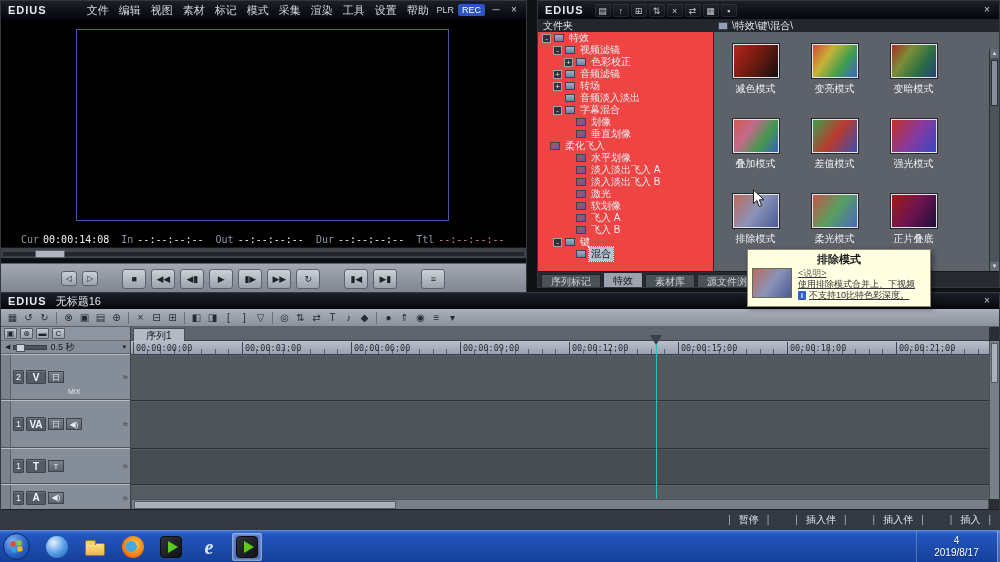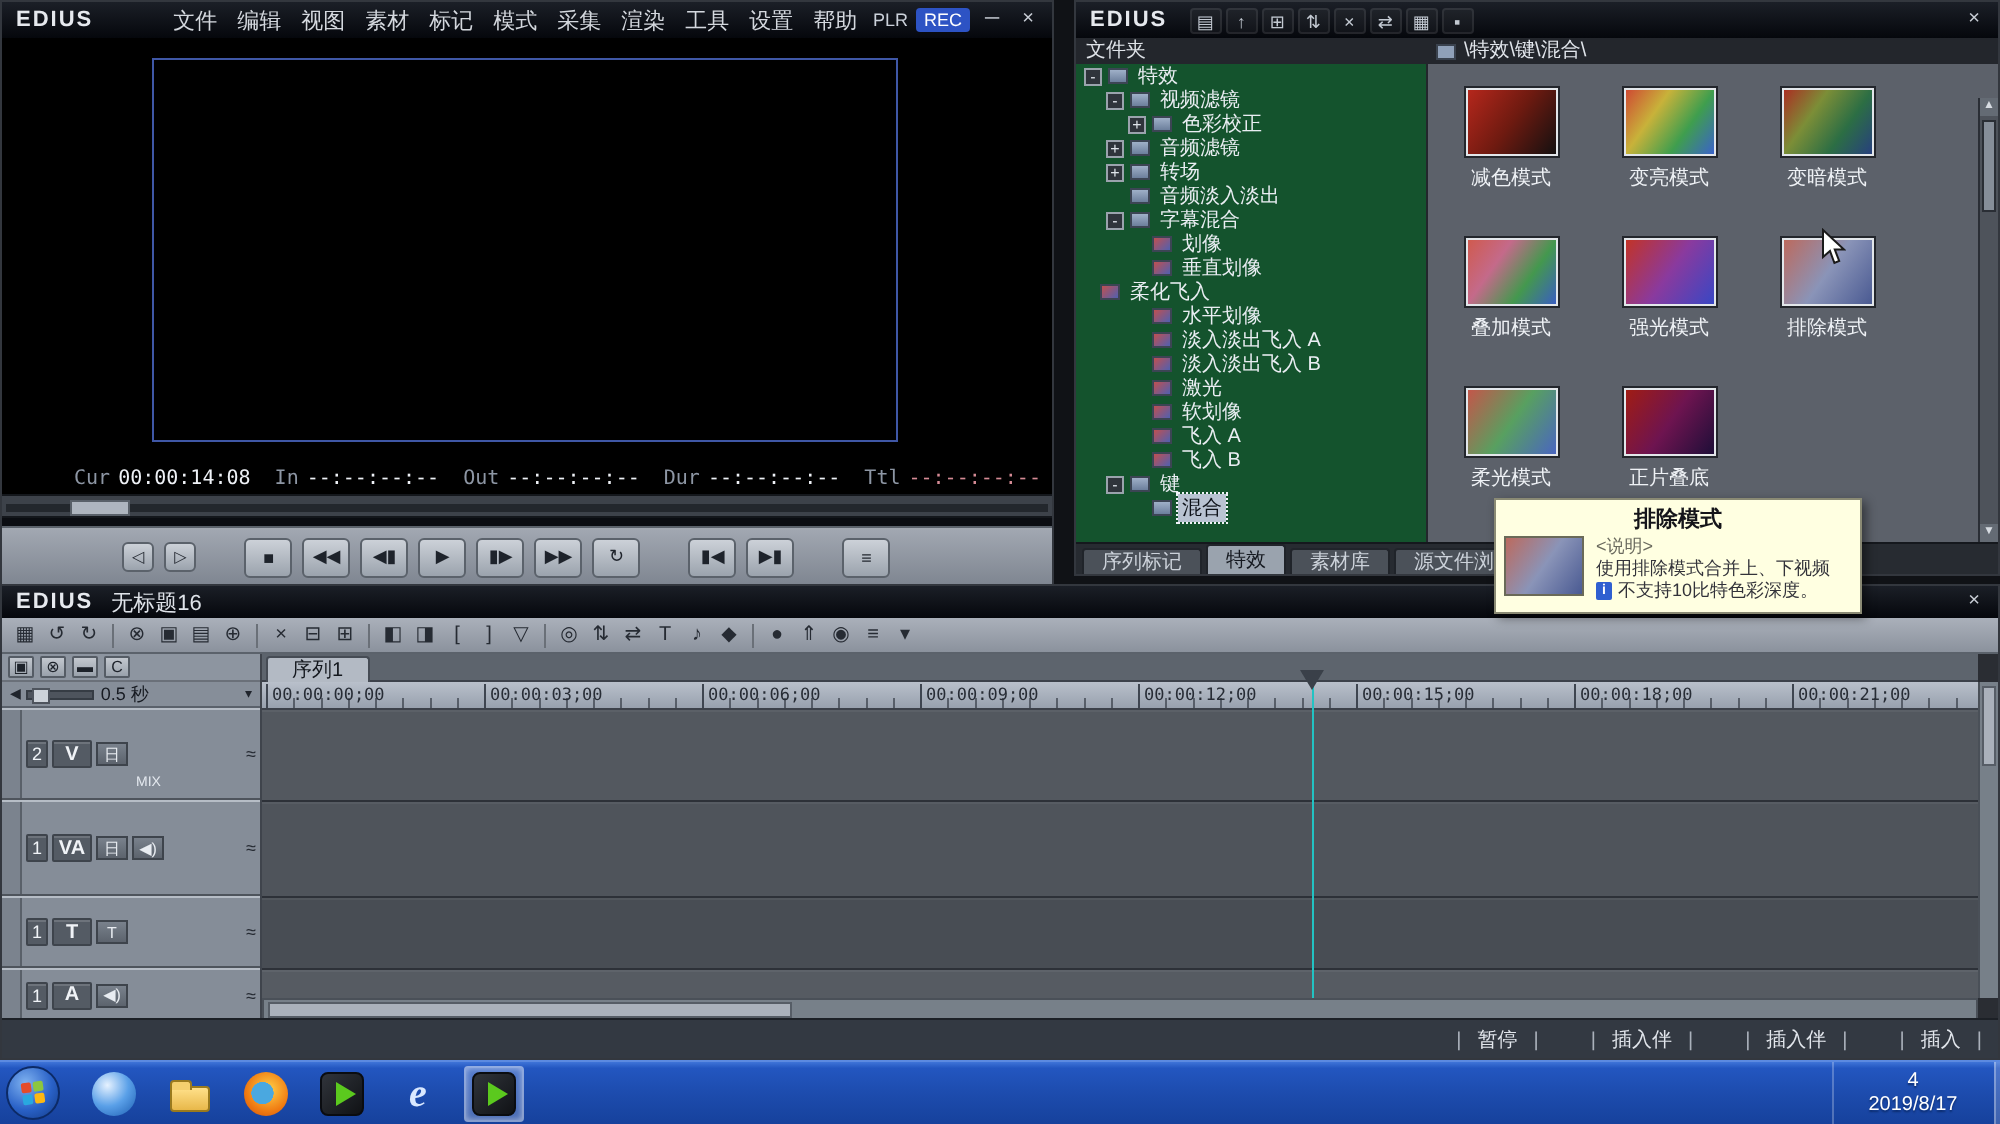--- a/index.html
+++ b/index.html
@@ -15,37 +15,37 @@
   .tb-right{margin-left:auto;display:flex;align-items:center;gap:4px;padding-right:5px;}
   .plr{font-size:9px;color:#ccd2db;}
   .rec{font-size:9px;color:#fff;background:var(--rec-accent,#2d53c4);padding:0 4px;border-radius:2px;line-height:12px;}
   .win-btn{width:14px;height:12px;font-size:10px;line-height:11px;text-align:center;color:#c9ced6;}
   .t-icon{width:16px;height:13px;font-size:9px;line-height:13px;text-align:center;color:#c3c9d2;background:rgba(255,255,255,.04);border:1px solid rgba(255,255,255,.08);border-radius:2px;}
 
   
   #player{left:0;top:0;width:527px;height:292px;background:#0b0d12;}
   .p-preview{position:absolute;top:18px;left:0;right:0;height:212px;background:#000;}
   .p-frame{position:absolute;left:75px;top:10px;width:373px;height:192px;border:1px solid #3f57a6;background:#000;}
-  .p-tc{position:absolute;top:230px;left:0;right:0;height:16px;background:#000;display:flex;align-items:center;padding-left:36px;gap:12px;font-size:10px;}
+  .p-tc{position:absolute;top:230px;left:0;right:0;height:16px;background:#000;display:flex;align-items:center;padding-left:20px;gap:12px;font-size:10px;}
   .tc-pair{display:flex;gap:4px;font-family:"DejaVu Sans Mono",monospace;}
   .tc-label{color:#8d96a4;}
   .tc-value{color:#eef1f6;}
   .tc-value.ttl{color:#d58b95;}
   .p-slider{position:absolute;top:246px;left:0;right:0;height:12px;background:#3d424a;border-top:1px solid #14171c;border-bottom:1px solid #14171c;}
   .p-slider .track{position:absolute;left:2px;right:2px;top:4px;height:4px;background:#23272d;}
   .p-slider .sthumb{position:absolute;left:34px;top:2px;width:30px;height:8px;background:#aeb5bf;border:1px solid #596069;}
   .p-transport{position:absolute;top:262px;left:0;right:0;height:30px;background:linear-gradient(#a2a8b2,#7e8590);display:flex;align-items:center;padding-left:60px;gap:5px;border-top:1px solid #5b626b;}
   .tr-btn{height:20px;min-width:24px;padding:0 4px;display:flex;align-items:center;justify-content:center;font-size:9px;color:#1e232b;background:linear-gradient(#ccd1d8,#9ba3ad);border:1px solid #5b626b;border-radius:3px;white-space:nowrap;}
   .tr-btn.small{min-width:15px;height:15px;font-size:8px;}
   .tr-gap{width:14px;}
 
   
   #palette{left:537px;top:0;width:463px;height:288px;background:#3c4047;}
   .e-body{position:absolute;top:18px;left:0;right:0;bottom:16px;display:flex;}
-  .tree-panel{width:176px;background:#14532d;border-right:1px solid #23262c;overflow:hidden;}
+  .tree-panel{width:176px;background:#ef4444;border-right:1px solid #23262c;overflow:hidden;}
   .panel-hd{height:13px;background:#23262c;color:#dfe3e8;font-size:10px;line-height:13px;padding-left:5px;}
   .tree-row{display:flex;align-items:center;height:12px;font-size:10px;color:#e9edf2;white-space:nowrap;cursor:default;}
   .expander{width:9px;height:9px;border:1px solid #9ba3ad;background:#2f343b;color:#dfe4ea;font-size:8px;line-height:7px;text-align:center;margin-right:3px;flex:none;}
   .expander.none{visibility:hidden;}
   .tree-icon{width:10px;height:8px;background:linear-gradient(#9fb0c8,#6c7f9c);border:1px solid #3c4554;margin-right:3px;flex:none;}
   .tree-icon.effect{background:linear-gradient(135deg,#c05050,#5060b0);}
   .tree-label{padding:0 2px;}
   .tree-row.selected .tree-label{background:var(--selection-bg,#b9c3d2);color:#0d1118;outline:1px dotted #f0f3f8;}
   .thumbs-panel{position:relative;flex:1;background:#5c616a;overflow:hidden;}
   .path-bar{height:13px;background:#23262c;color:#e2e6ec;font-size:10px;line-height:13px;display:flex;align-items:center;gap:4px;padding-left:4px;}
@@ -62,21 +62,21 @@
   .e-scroll .sthumb{position:absolute;left:1px;top:11px;width:7px;height:46px;background:#868e99;border:1px solid #2a2e35;}
   .e-tabs{position:absolute;left:0;right:0;bottom:0;height:16px;background:#272b31;display:flex;align-items:flex-end;gap:2px;padding-left:3px;border-top:1px solid #15181d;}
   .tab{height:13px;line-height:13px;padding:0 9px;font-size:10px;background:#4b5159;color:#ccd2da;border:1px solid #20242a;border-bottom:none;border-radius:2px 2px 0 0;white-space:nowrap;}
   .tab.active{background:#9aa3ae;color:#14181f;height:15px;line-height:15px;}
 
   
   #tooltip{position:absolute;left:747px;top:249px;width:184px;height:58px;background:var(--tooltip-bg,#ffffe1);border:1px solid #8a8a74;box-shadow:2px 2px 5px rgba(0,0,0,.45);z-index:60;padding:2px 4px;}
   .tt-title{font-size:11px;font-weight:bold;color:#15151a;text-align:center;}
   .tt-body{display:flex;gap:6px;margin-top:1px;}
   .tt-thumb{width:40px;height:30px;border:1px solid #6a6a58;flex:none;}
-  .tt-text{font-size:9px;color:#33333a;line-height:11px;}
+  .tt-text{font-size:9px;color:#33333a;line-height:11px;text-decoration:underline;}
   .tt-tag{color:#6a6a5e;}
   .tt-note{display:flex;align-items:center;gap:3px;}
   .info-chip{width:8px;height:9px;background:#2f5fd0;color:#fff;font-size:7px;line-height:9px;text-align:center;border-radius:1px;font-weight:bold;flex:none;}
 
   
   #timeline{left:0;top:292px;width:1000px;height:238px;background:#2a2d33;}
   .t-titlebar{height:16px;}
   .t-toolbar{position:absolute;top:16px;left:0;right:0;height:18px;background:linear-gradient(#aab0ba,#8b929d);display:flex;align-items:center;padding-left:4px;gap:1px;border-bottom:1px solid #5b626b;}
   .ticon{width:15px;height:14px;font-size:10px;line-height:14px;text-align:center;color:#262b33;}
   .tsep{width:1px;height:12px;background:#6a7078;margin:0 3px;}
@@ -351,20 +351,24 @@
             </div>
             <div class="effect-cell">
               <div class="effect-thumb" style="background: linear-gradient(125deg, rgb(170, 47, 35), rgb(124, 142, 55), rgb(44, 110, 68), rgb(39, 64, 126));"></div>
               <div class="effect-label">变暗模式</div>
             </div>
             <div class="effect-cell">
               <div class="effect-thumb" style="background: linear-gradient(125deg, rgb(208, 90, 78), rgb(196, 106, 138), rgb(68, 152, 78), rgb(58, 95, 192));"></div>
               <div class="effect-label">叠加模式</div>
             </div>
             <div class="effect-cell">
+              <div class="effect-thumb" style="background: linear-gradient(125deg, rgb(63, 158, 78), rgb(187, 58, 46), rgb(58, 79, 174));"></div>
+              <div class="effect-label">差值模式</div>
+            </div>
+            <div class="effect-cell">
               <div class="effect-thumb" style="background: linear-gradient(125deg, rgb(194, 51, 39), rgb(138, 58, 158), rgb(57, 71, 196));"></div>
               <div class="effect-label">强光模式</div>
             </div>
             <div class="effect-cell">
               <div class="effect-thumb" style="background: linear-gradient(125deg, rgb(188, 106, 94), rgb(138, 148, 184), rgb(74, 90, 146));"></div>
               <div class="effect-label">排除模式</div>
               <svg class="cursor" width="13" height="19" viewBox="0 0 13 19">
                 <path d="M1.5 1 L1.5 14.5 L5 11.5 L7.2 17.5 L9.6 16.5 L7.4 10.8 L12 10.8 Z" fill="#ffffff" stroke="#1a1a1a" stroke-width="1"></path>
               </svg>
             </div>

